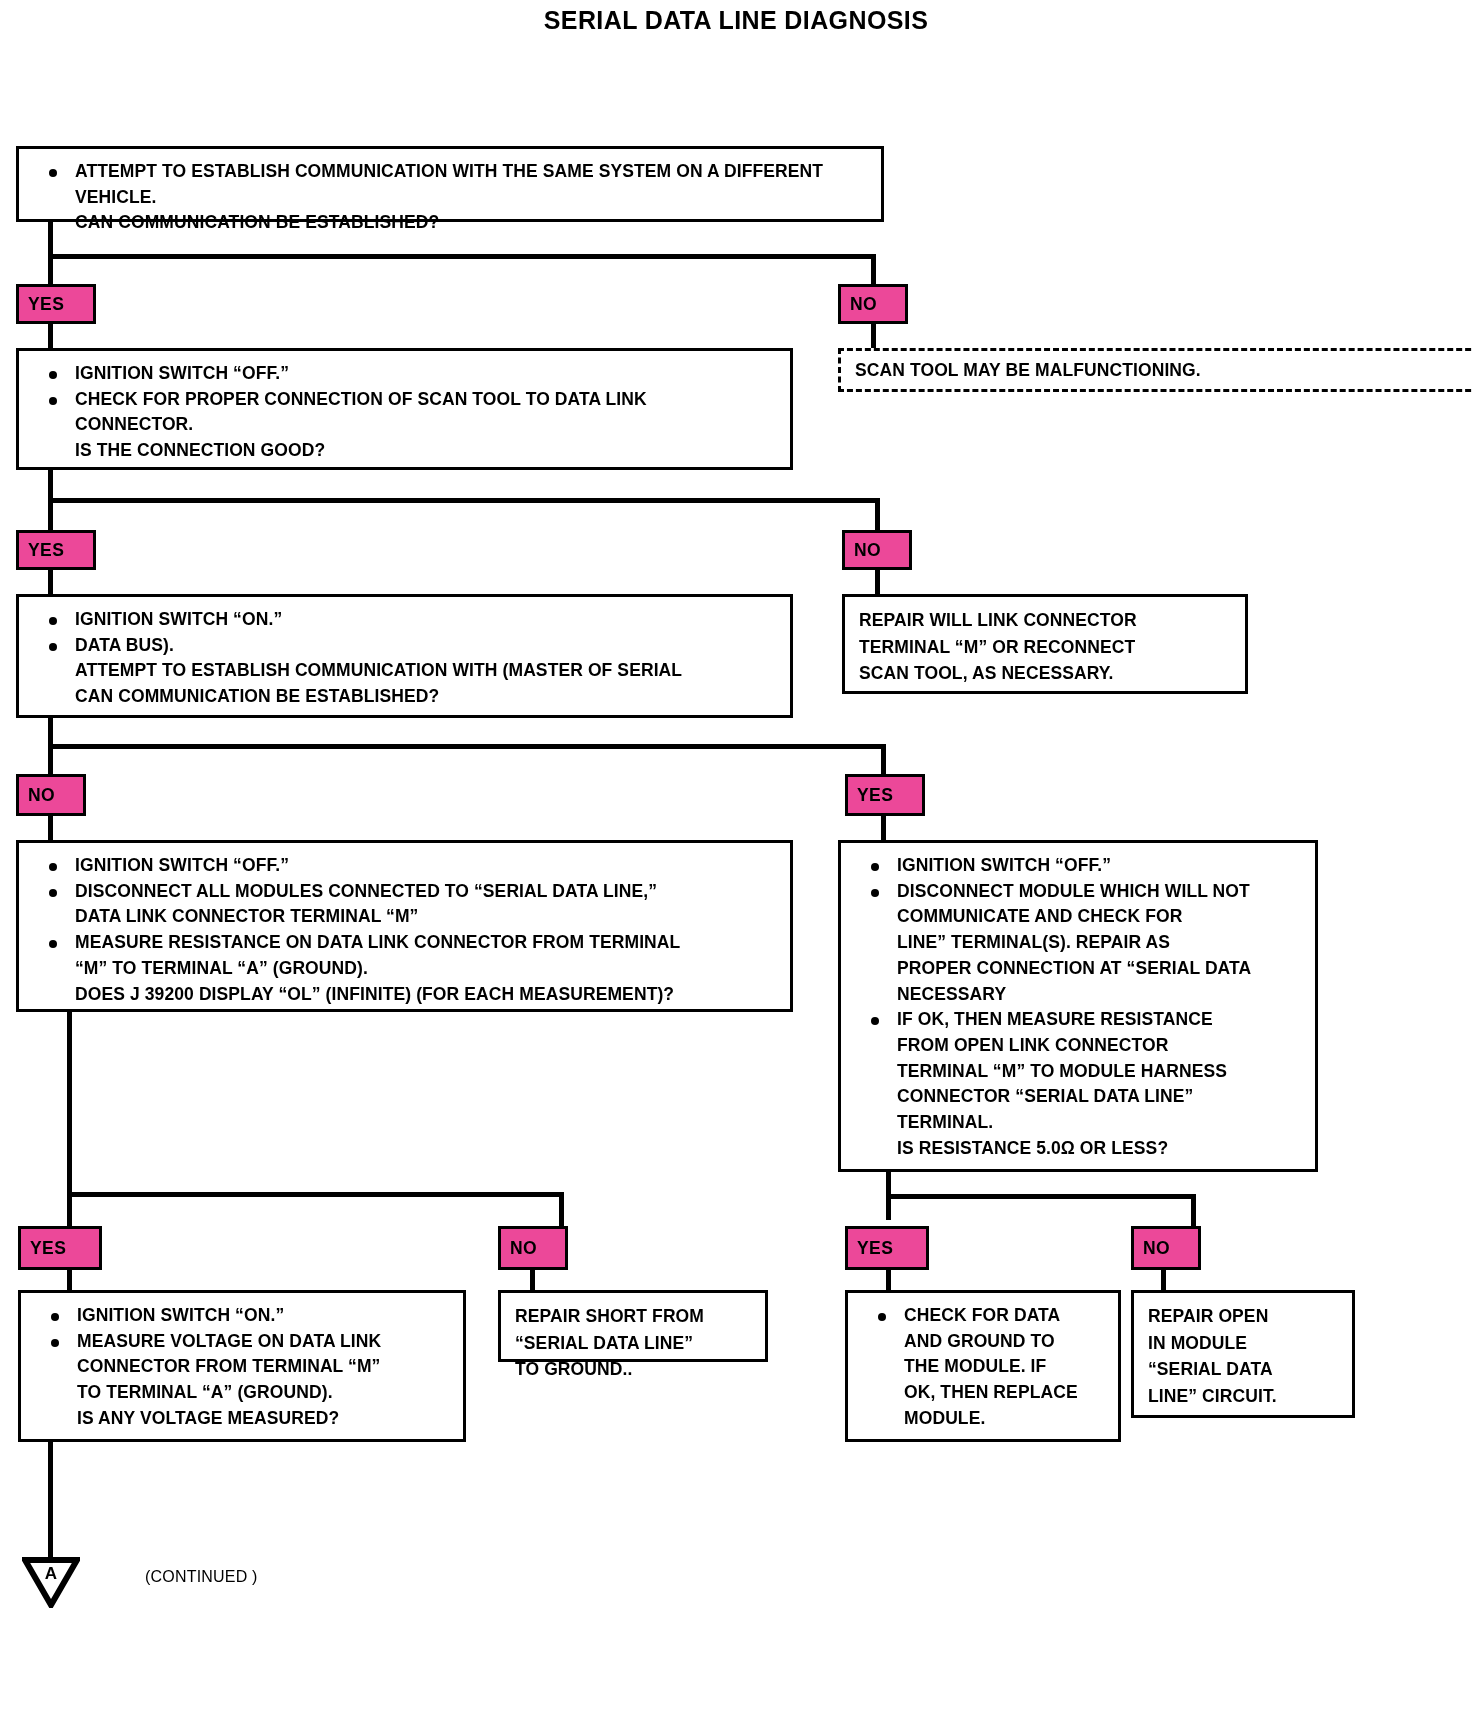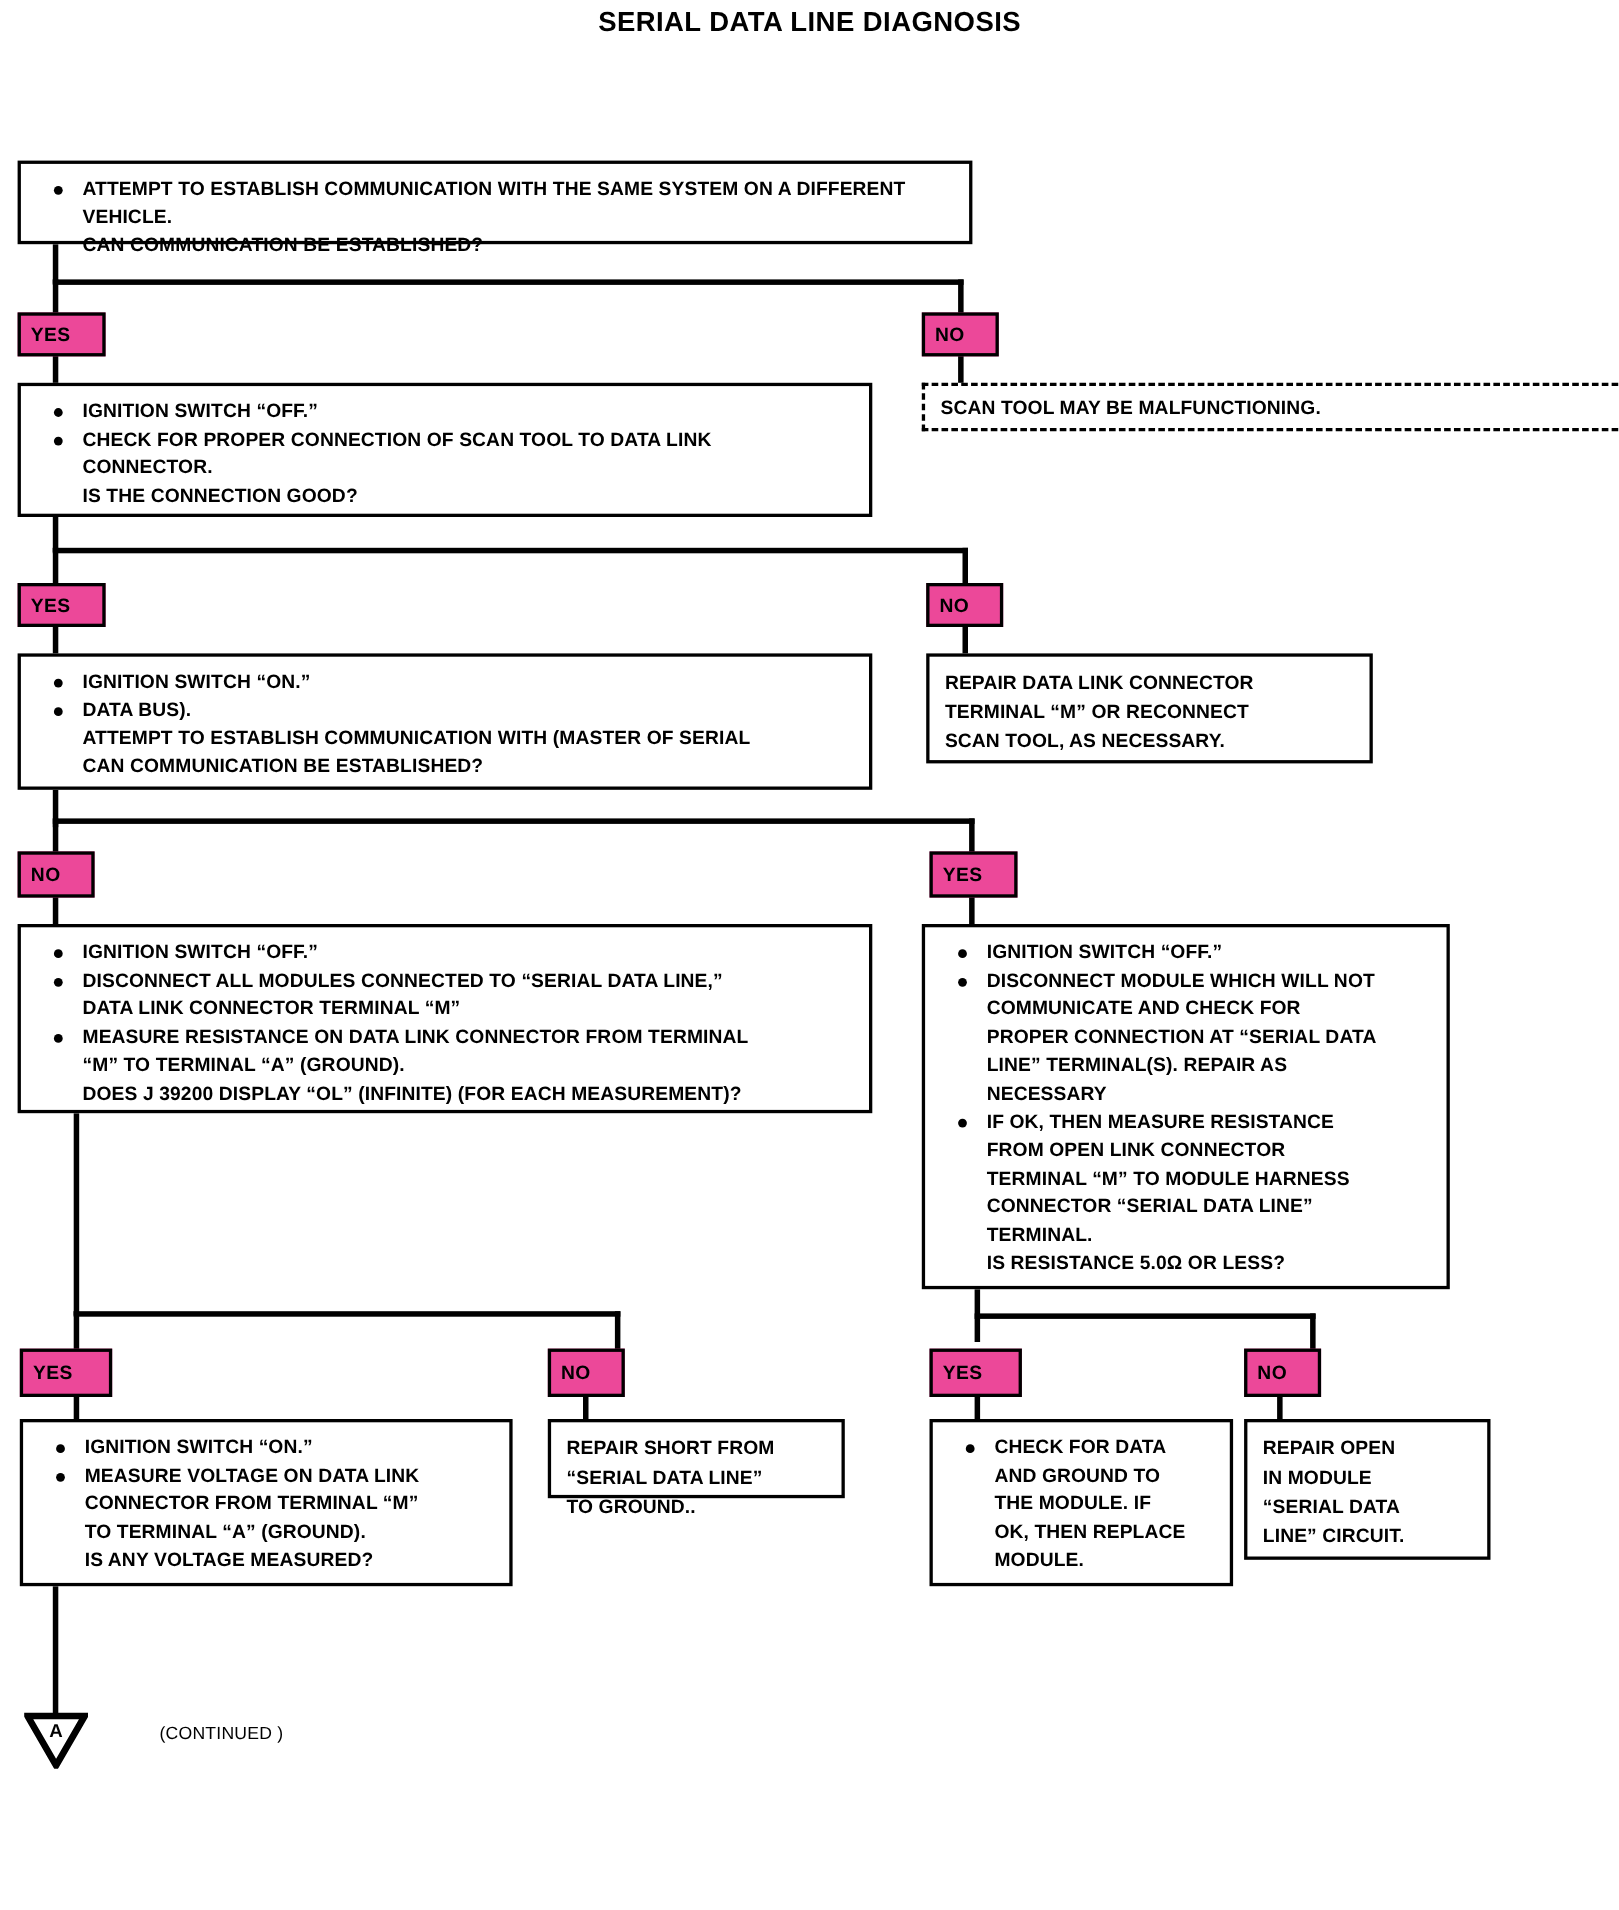--- a/index.html
+++ b/index.html
@@ -196,21 +196,21 @@
   <div class="ynbox" style="left:842px; top:530px; width:70px; height:40px;">
     <span>NO</span>
   </div>
 
   <div class="ln-v" style="left:48px; top:568px; height:28px;"></div>
   <div class="ln-v" style="left:875px; top:568px; height:28px;"></div>
 
   <div class="box" style="left:842px; top:594px; width:406px; height:100px;">
     <div class="box-inner">
       <div class="plain-text">
-          <span class="ln">REPAIR DATA LINK CONNECTOR</span>
+          <span class="ln">REPAIR WILL LINK CONNECTOR</span>
           <span class="ln">TERMINAL “M” OR RECONNECT</span>
           <span class="ln">SCAN TOOL, AS NECESSARY.</span>
         </div>
     </div>
   </div>
 
   <div class="box" style="left:16px; top:594px; width:777px; height:124px;">
     <div class="box-inner">
       <ul class="bul">
           <li class="bulleted">
@@ -261,22 +261,22 @@
 
   <div class="box" style="left:838px; top:840px; width:480px; height:332px;">
     <div class="box-inner">
       <ul class="bul">
           <li class="bulleted">
             <span class="sub">IGNITION SWITCH “OFF.”</span>
           </li>
           <li class="bulleted">
             <span class="sub">DISCONNECT MODULE WHICH WILL NOT</span>
             <span class="sub">COMMUNICATE AND CHECK FOR</span>
+            <span class="sub">LINE” TERMINAL(S). REPAIR AS</span>
             <span class="sub">PROPER CONNECTION AT “SERIAL DATA</span>
-            <span class="sub">LINE” TERMINAL(S). REPAIR AS</span>
             <span class="sub">NECESSARY</span>
           </li>
           <li class="bulleted">
             <span class="sub">IF OK, THEN MEASURE RESISTANCE</span>
             <span class="sub">FROM OPEN LINK CONNECTOR</span>
             <span class="sub">TERMINAL “M” TO MODULE HARNESS</span>
             <span class="sub">CONNECTOR “SERIAL DATA LINE”</span>
             <span class="sub">TERMINAL.</span>
             <span class="sub">IS RESISTANCE 5.0Ω OR LESS?</span>
           </li>

